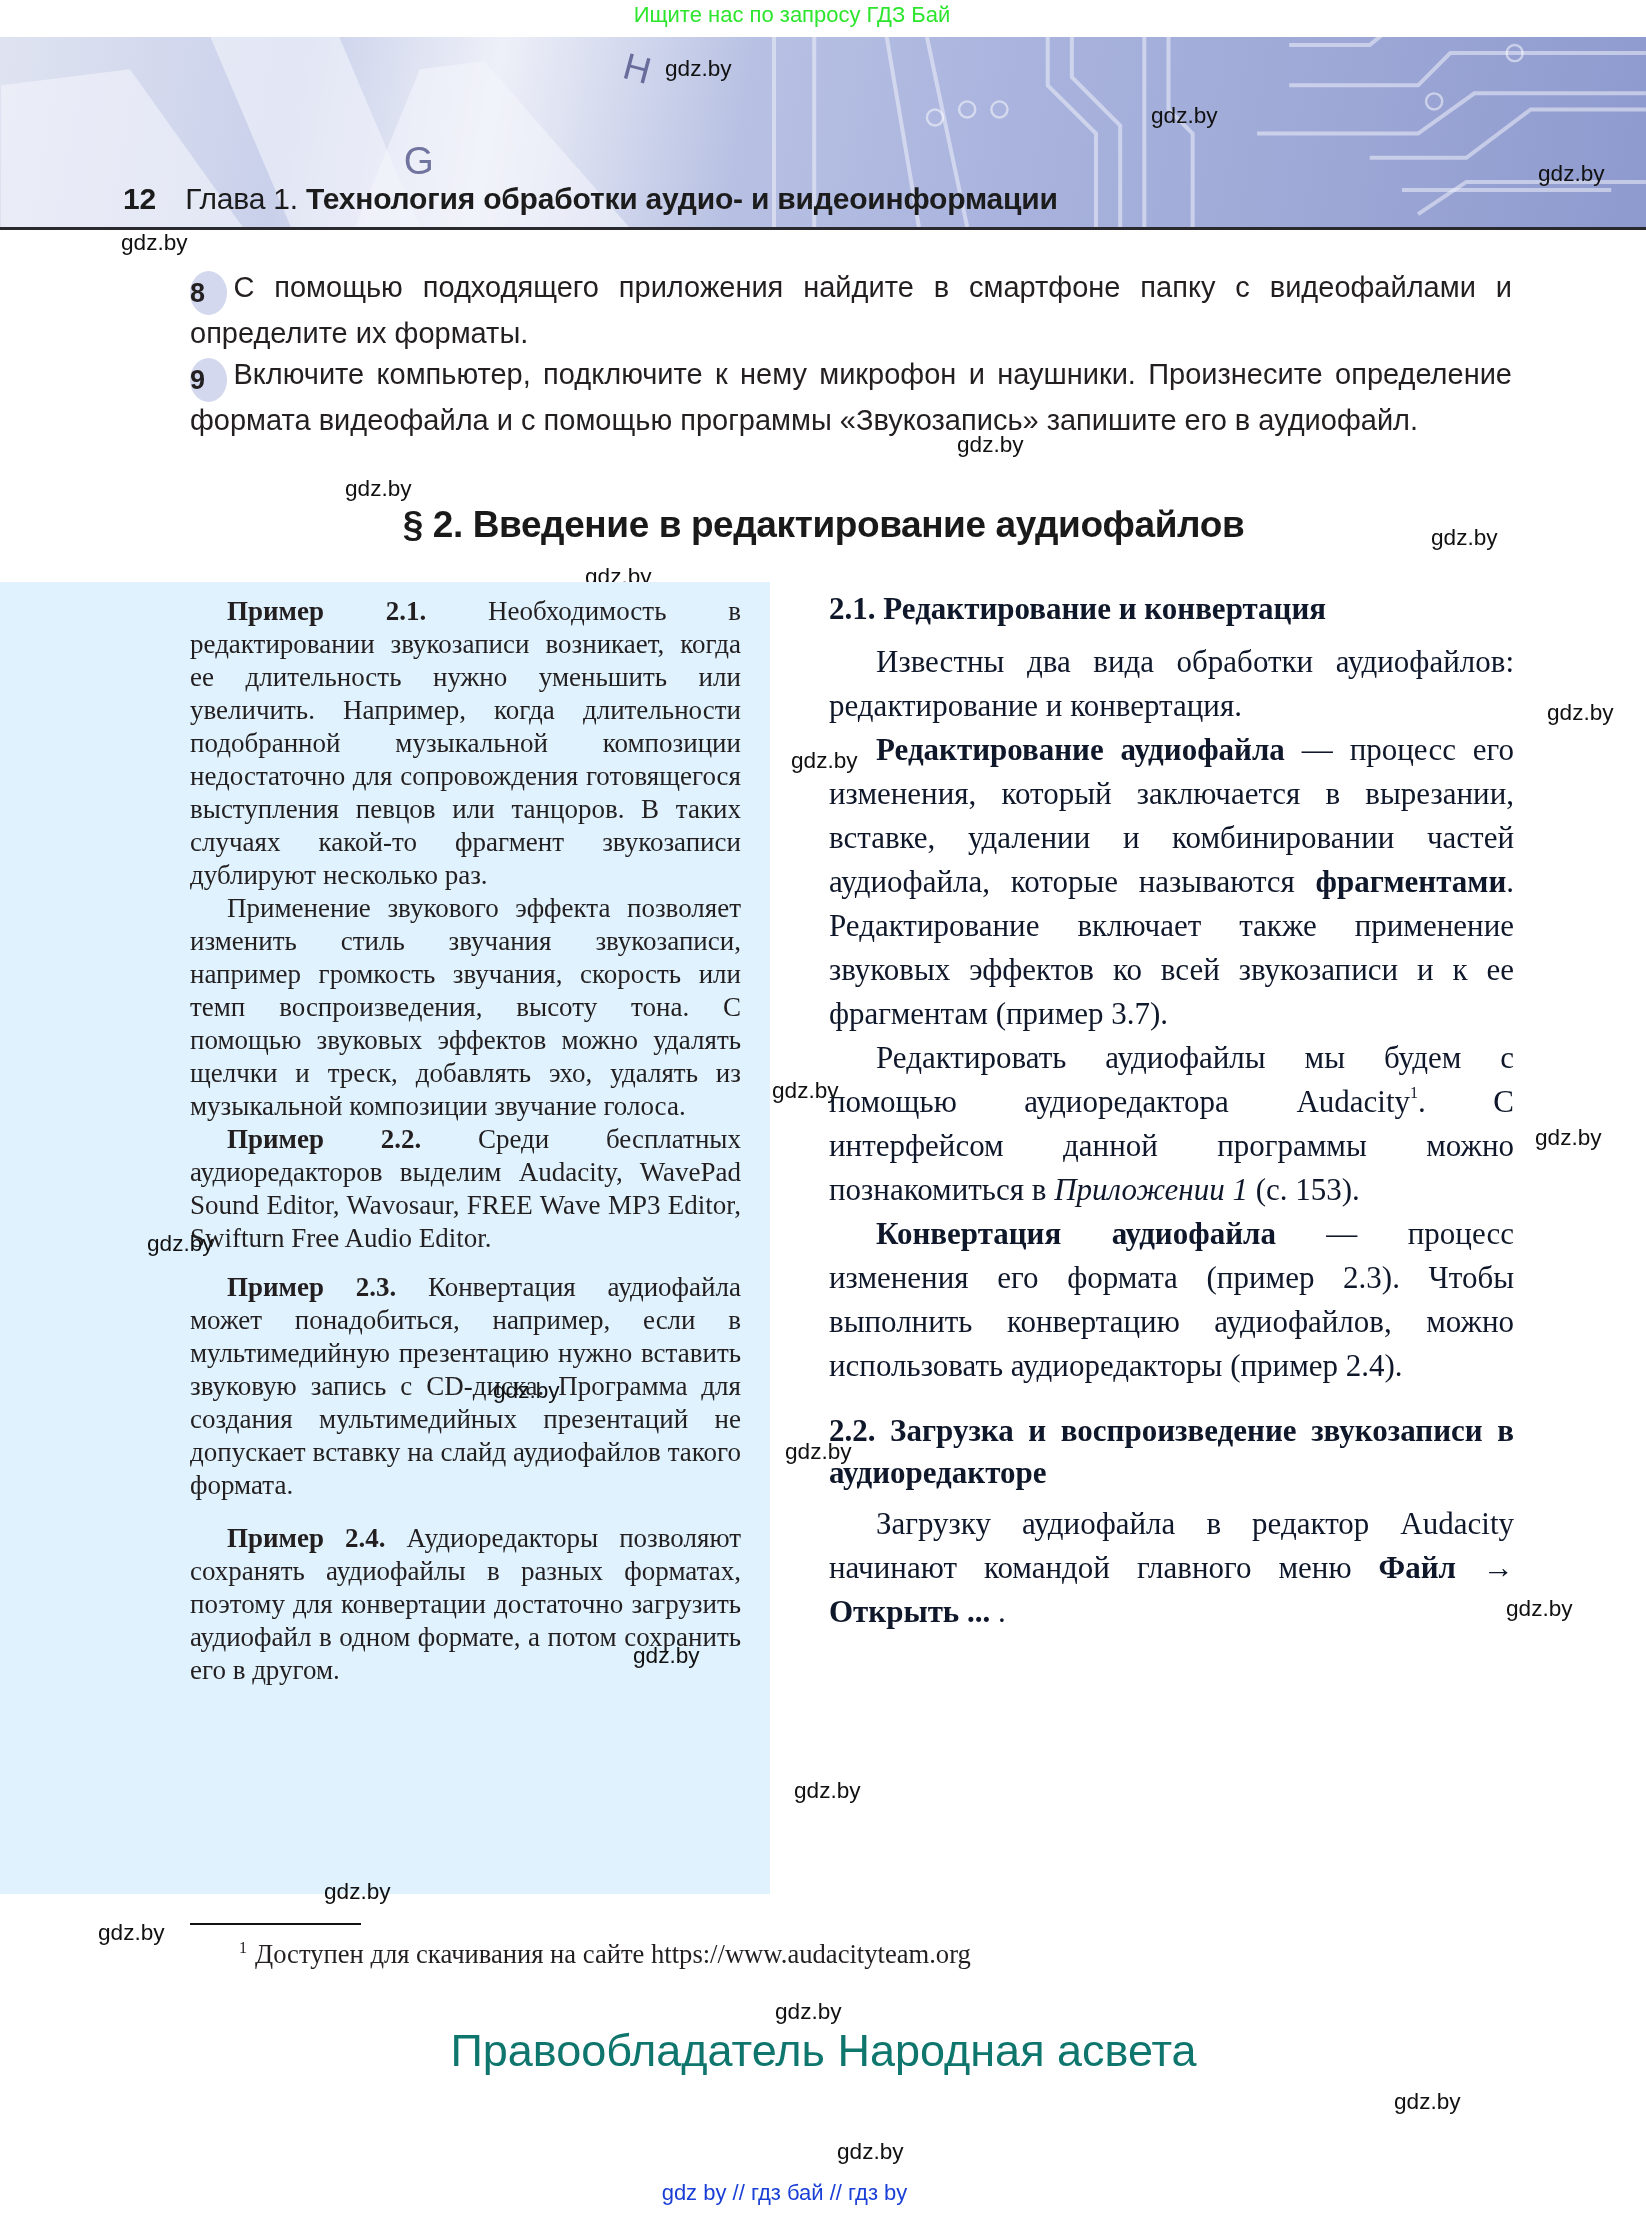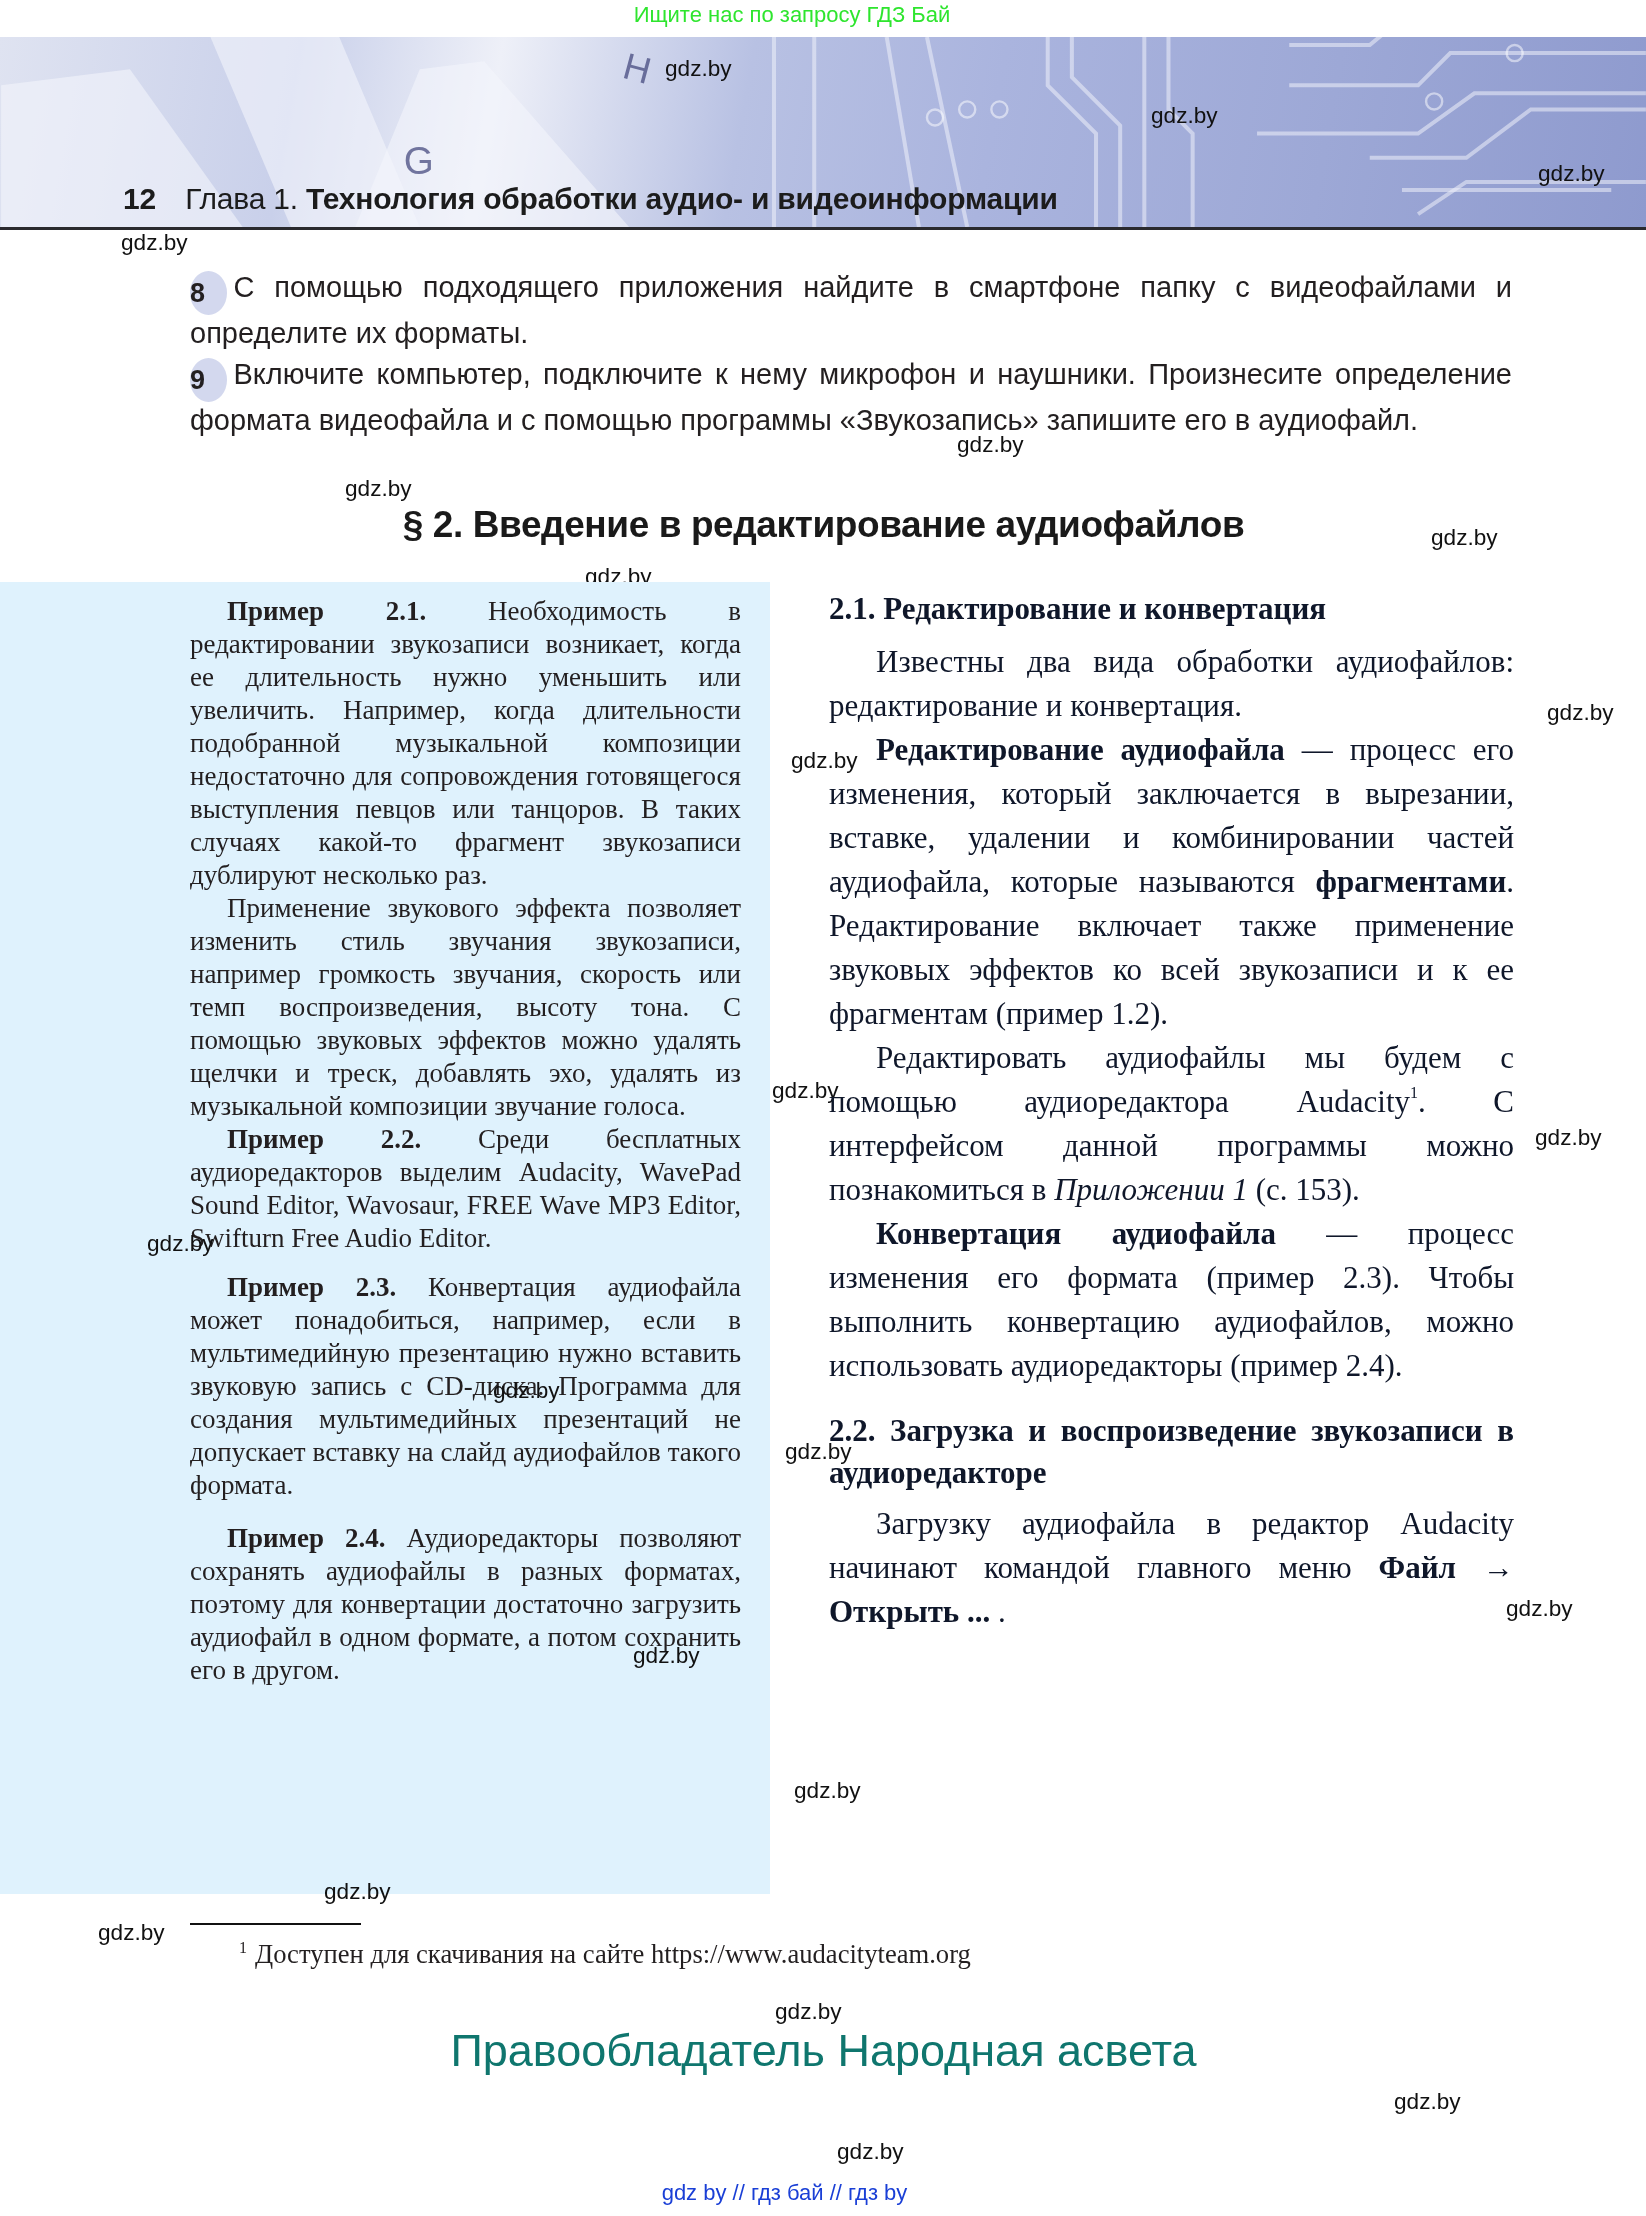--- a/index.html
+++ b/index.html
@@ -137,21 +137,21 @@
   <p><b>Пример 2.1.</b> <span>Необходимость в редактировании звукозаписи возникает, когда ее длительность нужно уменьшить или увеличить. Например, когда длительности подобранной музыкальной композиции недостаточно для сопровождения готовящегося выступления певцов или танцоров. В таких случаях какой-то фрагмент звукозаписи дублируют несколько раз.</span></p>
   <p><span>Применение звукового эффекта позволяет изменить стиль звучания звукозаписи, например громкость звучания, скорость или темп воспроизведения, высоту тона. С помощью звуковых эффектов можно удалять щелчки и треск, добавлять эхо, удалять из музыкальной композиции звучание голоса.</span></p>
   <p><b>Пример 2.2.</b> <span>Среди бесплатных аудиоредакторов выделим Audacity, WavePad Sound Editor, Wavosaur, FREE Wave MP3 Editor, Swifturn Free Audio Editor.</span></p>
   <p style="margin-top:16px;"><b>Пример 2.3.</b> <span>Конвертация аудиофайла может понадобиться, например, если в мультимедийную презентацию нужно вставить звуковую запись с CD-диска. Программа для создания мультимедийных презентаций не допускает вставку на слайд аудиофайлов такого формата.</span></p>
   <p style="margin-top:20px;"><b>Пример 2.4.</b> <span>Аудиоредакторы позволяют сохранять аудиофайлы в разных форматах, поэтому для конвертации достаточно загрузить аудиофайл в одном формате, а потом сохранить его в другом.</span></p>
 </div>
 
 <div class="main-text" style="top:588px;">
   <div class="sub-head">2.1. Редактирование и конвертация</div>
   <p style="margin-top:9.7px;">Известны два вида обработки аудиофайлов: редактирование и конвертация.</p>
-  <p><b>Редактирование аудиофайла</b><span> — процесс его изменения, который заключается в вырезании, вставке, удалении и комбинировании частей аудиофайла, которые называются </span><b>фрагментами</b><span>. Редактирование включает также применение звуковых эффектов ко всей звукозаписи и к ее фрагментам (пример 1.2).</span></p>
+  <p><b>Редактирование аудиофайла</b><span> — процесс его изменения, который заключается в вырезании, вставке, удалении и комбинировании частей аудиофайла, которые называются </span><b>фрагментами</b><span>. Редактирование включает также применение звуковых эффектов ко всей звукозаписи и к ее фрагментам (пример 3.7).</span></p>
   <p><span>Редактировать аудиофайлы мы будем с помощью аудиоредактора Audacity</span><sup>1</sup><span>. С интерфейсом данной программы можно познакомиться в </span><i>Приложении 1</i><span> (с. 153).</span></p>
   <p><b>Конвертация аудиофайла</b><span> — процесс изменения его формата (пример 2.3). Чтобы выполнить конвертацию аудиофайлов, можно использовать аудиоредакторы (пример 2.4).</span></p>
   <div class="sub-head" style="margin-top:22.6px;">2.2. Загрузка и воспроизведение звукозаписи в аудиоредакторе</div>
   <p style="margin-top:8px;"><span>Загрузку аудиофайла в редактор Audacity начинают командой главного меню </span><b>Файл</b><span> → </span><b>Открыть ...</b><span> .</span></p>
 </div>
 
 <div class="fn-rule"></div>
 <div class="footnote"><sup>1</sup><span>Доступен для скачивания на сайте https://www.audacityteam.org</span></div>
 
 <div class="rights">Правообладатель Народная асвета</div>

